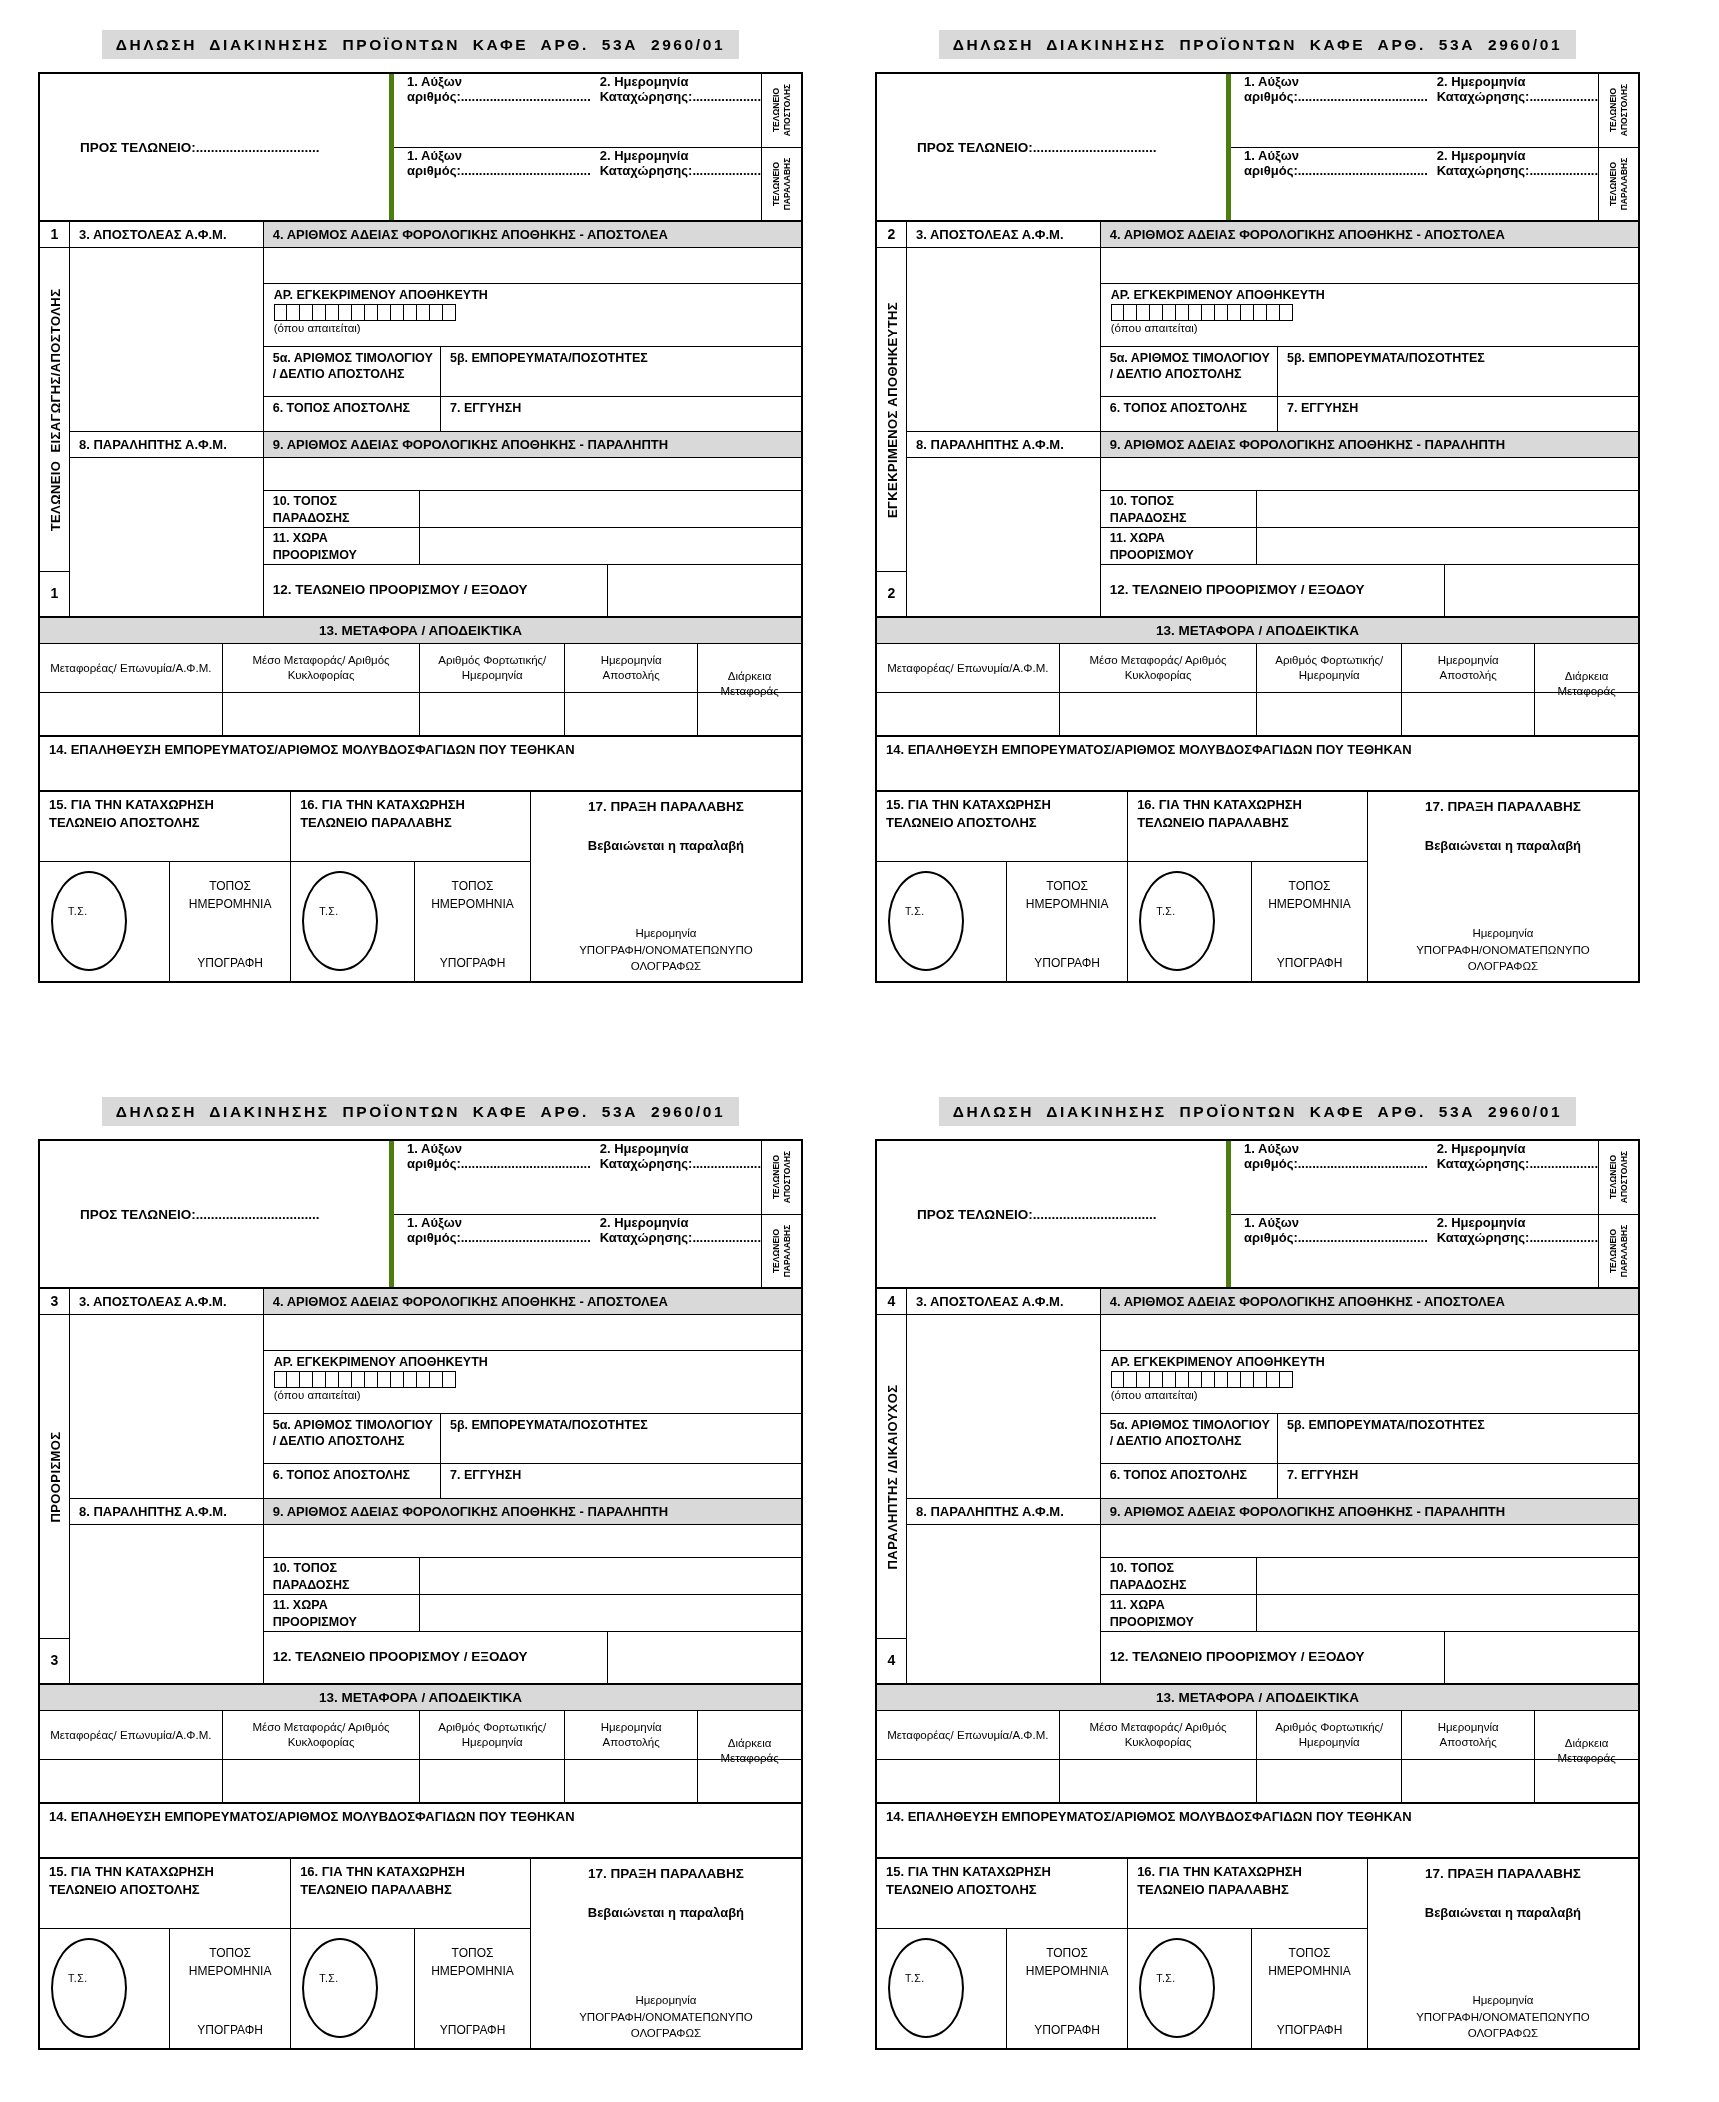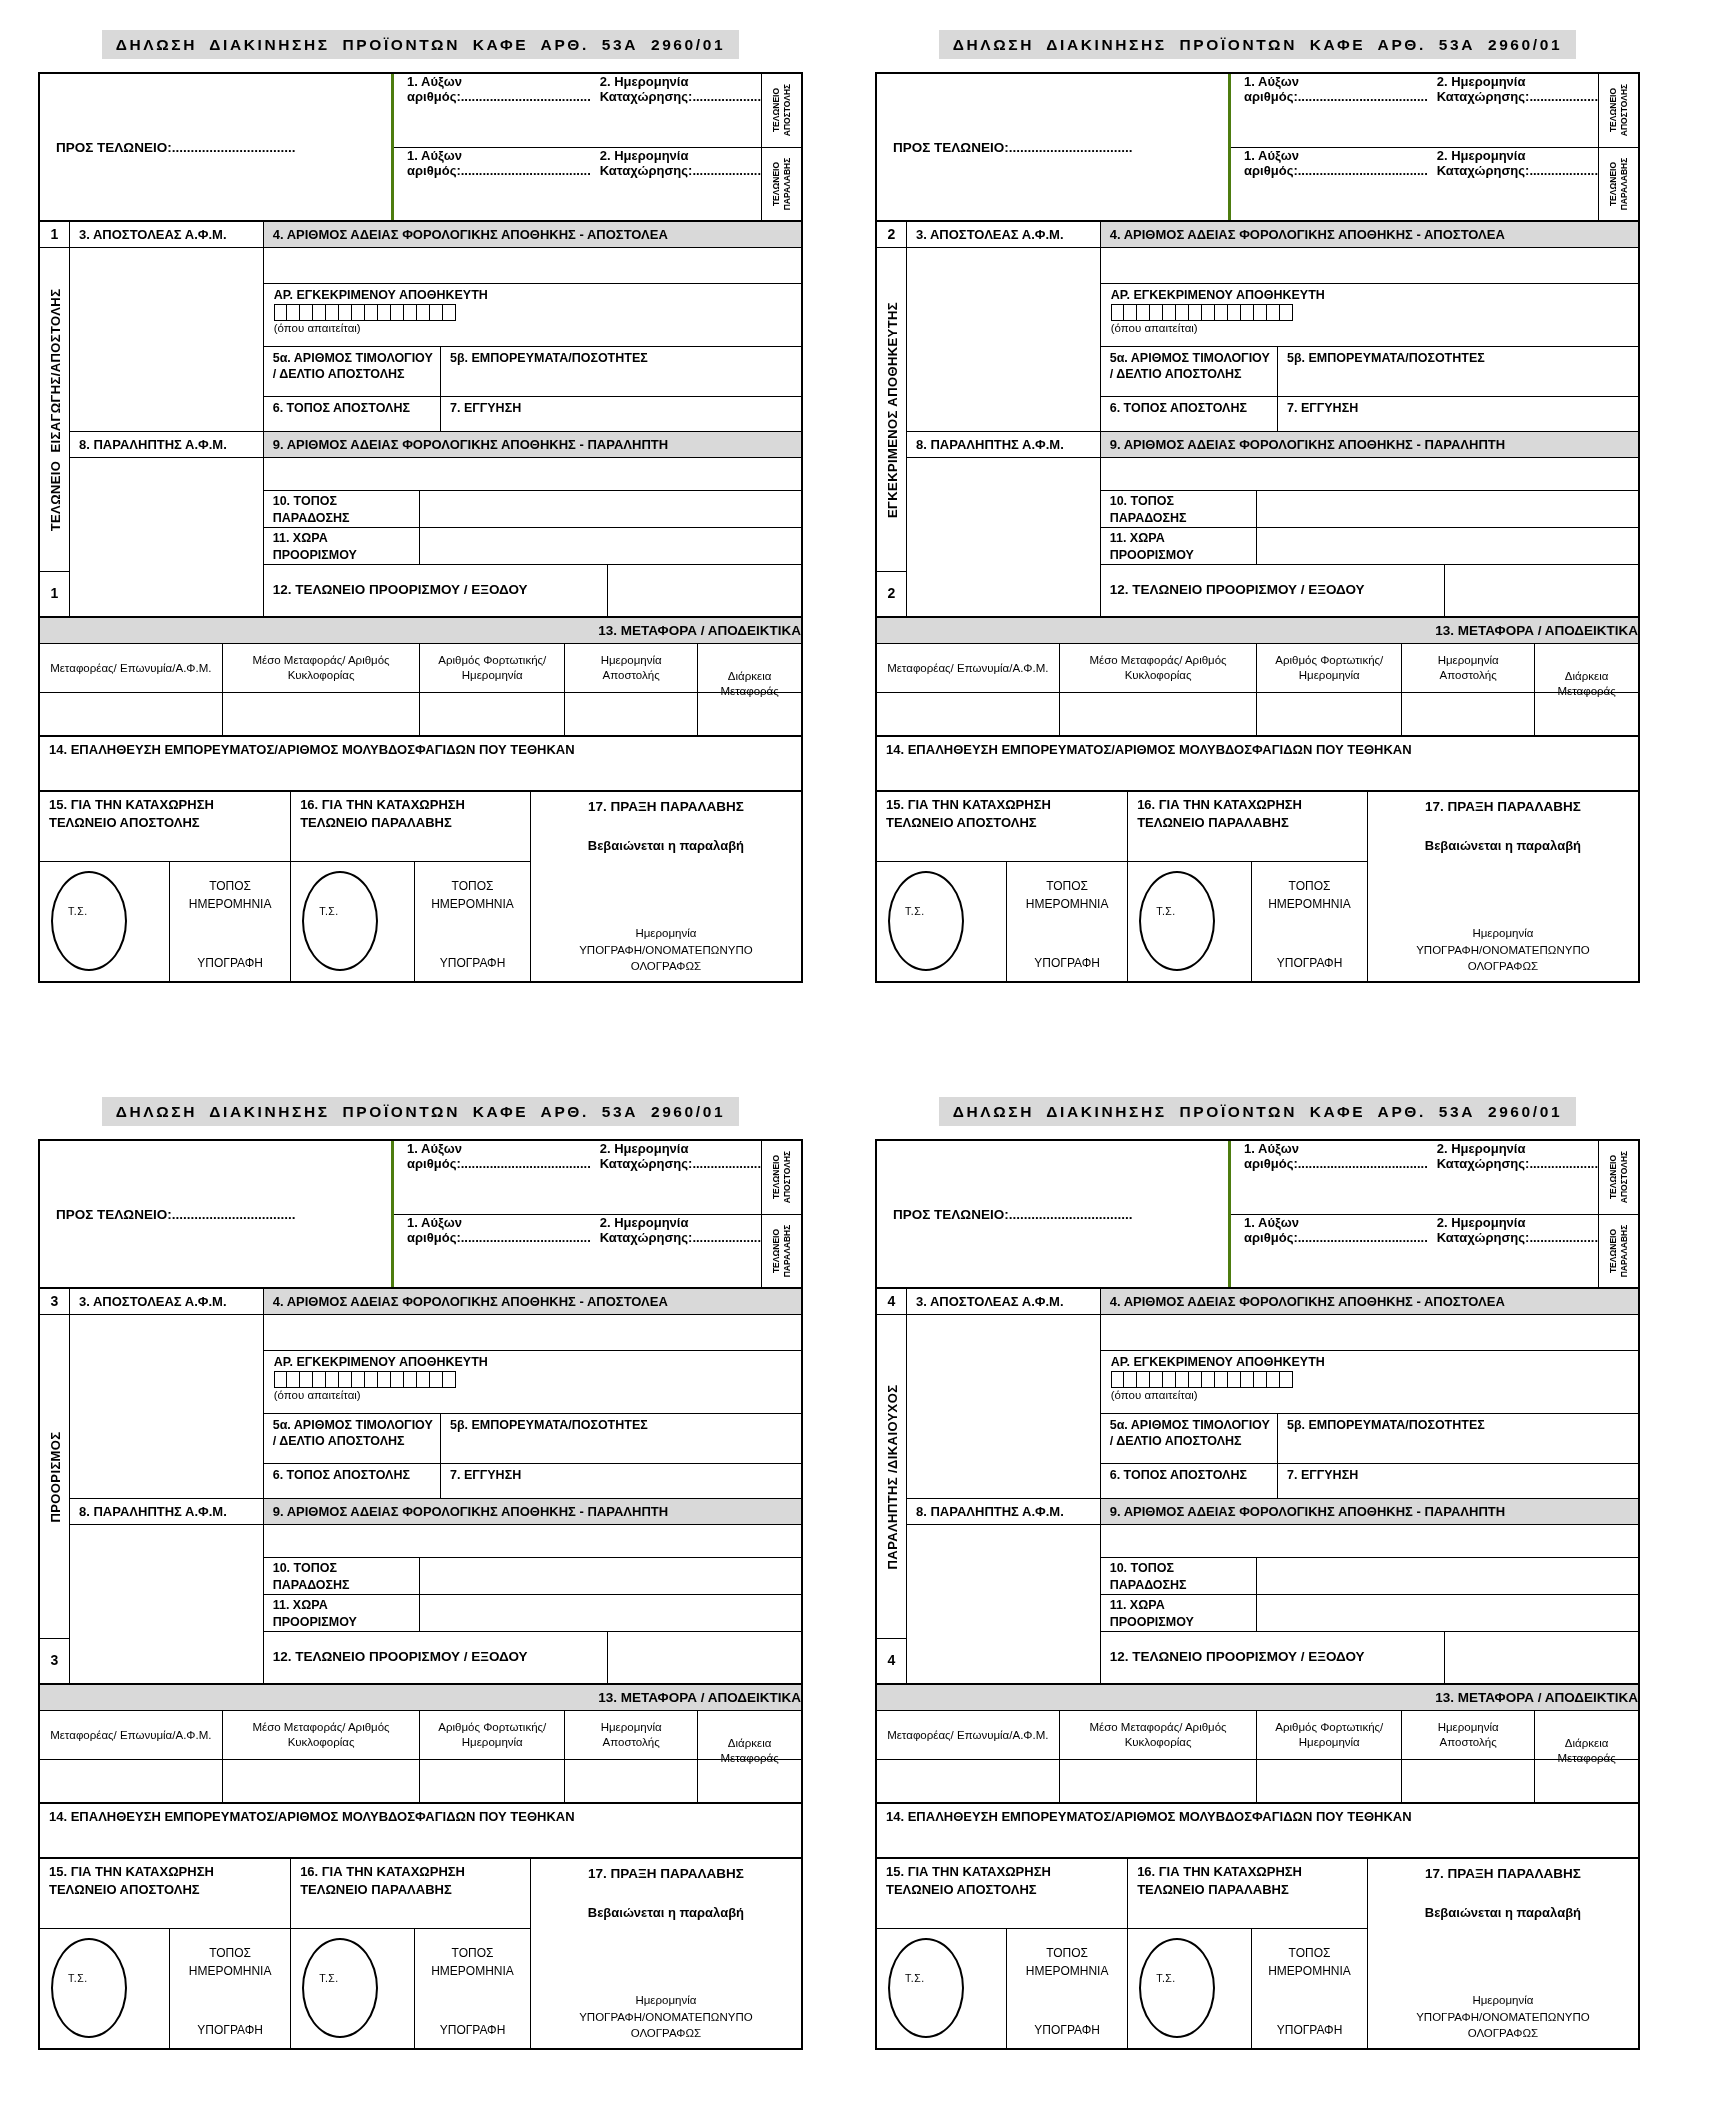--- a/index.html
+++ b/index.html
@@ -24,22 +24,22 @@
     background:#d9d9d9;
     font-weight:bold; font-size:15.5px;
     letter-spacing:2.6px; word-spacing:6px;
     white-space:nowrap;
     width:fit-content; margin:0 auto 13px;
     padding:6px 14px 5px;
   }
 
   
   .topbox{ border:2px solid #000; height:150px; display:flex; }
-  .tb-left{ width:56%; border-right:3px solid #4d7c0f; display:flex; align-items:center;
-            padding-left:16px; font-weight:bold; font-size:13.5px; }
+  .tb-left{ width:56%; border-right:5px solid #4d7c0f; display:flex; align-items:center;
+            padding-left:16px; font-weight:bold; font-size:13.5px;margin-left:24px; }
   .tb-right{ flex:1; display:flex; flex-direction:column; }
   .reg-row{ flex:1; display:flex; }
   .reg-row.first{ border-bottom:1px solid #000; }
   .reg-main{ flex:1; display:flex; flex-direction:row; justify-content:center;
              gap:9px; padding-left:13px; font-weight:bold; font-size:13px; }
   .reg-side{ width:40px; border-left:1px solid #000; position:relative; overflow:hidden; }
   .rot-box{ position:absolute; left:50%; top:50%; width:72px; height:38px;
             transform:translate(-50%,-50%) rotate(-90deg);
             display:flex; align-items:center; justify-content:center;
             font-weight:bold; font-size:8.5px; line-height:1.25; text-align:center; }
@@ -86,21 +86,21 @@
   .r10,.r11{ height:37px; }
   .r12{ flex:1; }
   .mini-lbl{ width:29%; border-right:1px solid #000; font-weight:bold; font-size:12.5px;
              line-height:1.35; padding:2px 4px 0 9px; }
   .r12 .mini-lbl{ width:64%; display:flex; align-items:center; font-size:13.5px; padding-top:0; }
   .mini-input{ flex:1; }
 
   
   .sec13{ border:2px solid #000; margin-top:-2px; }
   .s13-head{ height:26px; background:#d9d9d9; border-bottom:1px solid #000;
-             text-align:right; font-weight:bold; font-size:13.5px; line-height:25px; }
+             text-align:center; font-weight:bold; font-size:13.5px; line-height:25px; }
   .t-row{ display:flex; }
   .t-head{ height:49px; border-bottom:1px solid #000; }
   .t-data{ height:42px; }
   .t-cell{ display:flex; align-items:center; justify-content:center; text-align:center;
            font-size:11.5px; line-height:1.3; padding:2px 6px; }
   .tc1{ width:24%; } .tc2{ width:26%; } .tc3{ width:19%; } .tc4{ width:17.5%; } .tc5{ flex:1;margin-top:32px; }
   .t-row .t-cell{ border-right:1px solid #000; }
   .t-row .t-cell:last-child{ border-right:none; }
 
   

